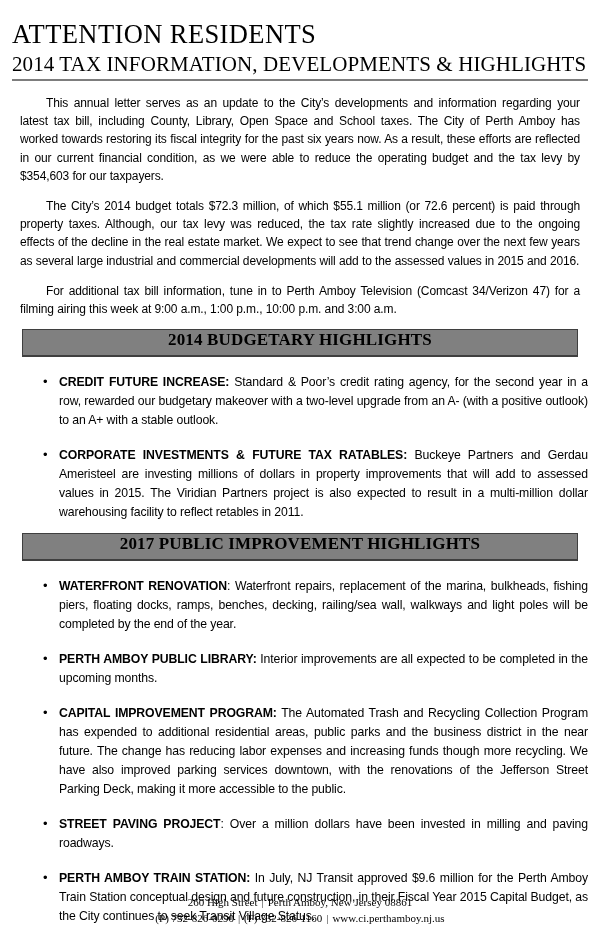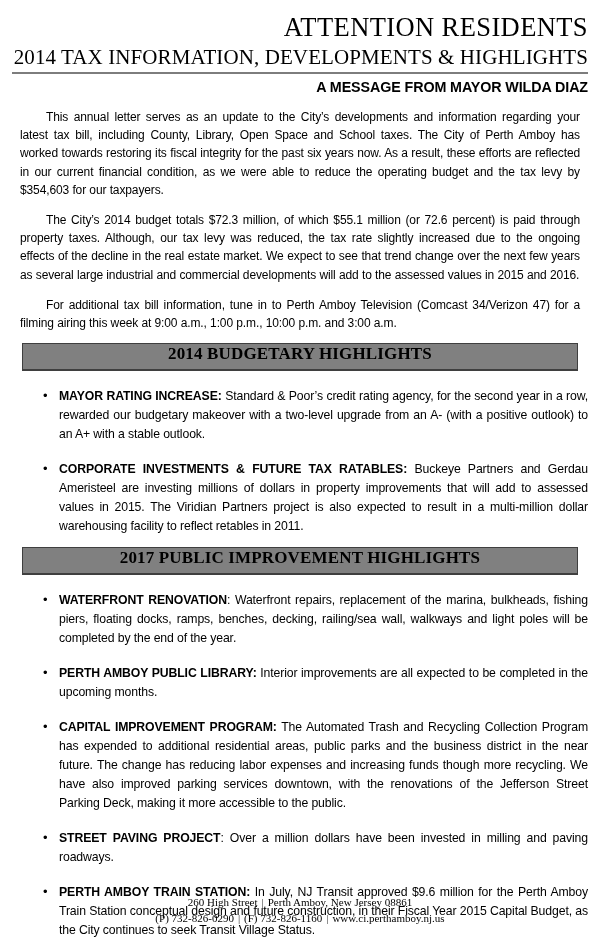--- a/index.html
+++ b/index.html
@@ -18,22 +18,22 @@
   .page {
     width: 600px;
     height: 941px;
     box-sizing: border-box;
     padding: 0 12px;
     position: relative;
   }
 
   
   .masthead {
-    text-align: right;
-    padding-top: 13px;
+    text-align: left;
+    padding-top: 20px;
   }
   .title-main {
     font-family: "Liberation Serif", serif;
     font-size: 26.5px;
     letter-spacing: 0.4px;
     line-height: 1.12;
     font-weight: normal;
     margin: 0;
     white-space: nowrap;
   }
@@ -145,34 +145,33 @@
 </style>
 </head>
 <body>
 
 <div class="page">
 
   <div class="masthead">
     <h1 class="title-main">ATTENTION RESIDENTS</h1>
     <h2 class="title-sub">2014 TAX INFORMATION, DEVELOPMENTS &amp; HIGHLIGHTS</h2>
     <hr class="title-rule">
-    <div class="mayor-line">A MESSAGE FROM MAYOR WILDA DIAZ</div>
   </div>
 
   <p class="para" id="p1">This annual letter serves as an update to the City’s developments and information regarding your latest tax bill, including County, Library, Open Space and School taxes. The City of Perth Amboy has worked towards restoring its fiscal integrity for the past six years now. As a result, these efforts are reflected in our current financial condition, as we were able to reduce the operating budget and the tax levy by $354,603 for our taxpayers.</p>
   <p class="para">The City’s 2014 budget totals $72.3 million, of which $55.1 million (or 72.6 percent) is paid through property taxes. Although, our tax levy was reduced, the tax rate slightly increased due to the ongoing effects of the decline in the real estate market.  We expect to see that trend change over the next few years as several large industrial and commercial developments will add to the assessed values in 2015 and 2016.</p>
   <p class="para">For additional tax bill information, tune in to Perth Amboy Television (Comcast 34/Verizon 47) for a filming airing this week at 9:00 a.m., 1:00 p.m., 10:00 p.m. and 3:00 a.m.</p>
 
   <div class="section-bar">
     <span>2014 BUDGETARY HIGHLIGHTS</span>
   </div>
 
   <ul class="bullets list-budget">
     <li>
-      <b>MAYOR RATING INCREASE:</b><span> Standard &amp; Poor’s credit rating agency, for the second year in a row, rewarded our budgetary makeover with a two-level upgrade from an A- (with a positive outlook) to an A+ with a stable outlook.</span>
+      <b>CREDIT FUTURE INCREASE:</b><span> Standard &amp; Poor’s credit rating agency, for the second year in a row, rewarded our budgetary makeover with a two-level upgrade from an A- (with a positive outlook) to an A+ with a stable outlook.</span>
     </li>
     <li>
       <b>CORPORATE INVESTMENTS &amp; FUTURE TAX RATABLES:</b><span> Buckeye Partners and Gerdau Ameristeel are investing millions of dollars in property improvements that will add to assessed values in 2015.  The Viridian Partners project is also expected to result in a multi-million dollar warehousing facility to reflect retables in 2011.</span>
     </li>
   </ul>
 
   <div class="section-bar">
     <span>2017 PUBLIC IMPROVEMENT HIGHLIGHTS</span>
   </div>
 

